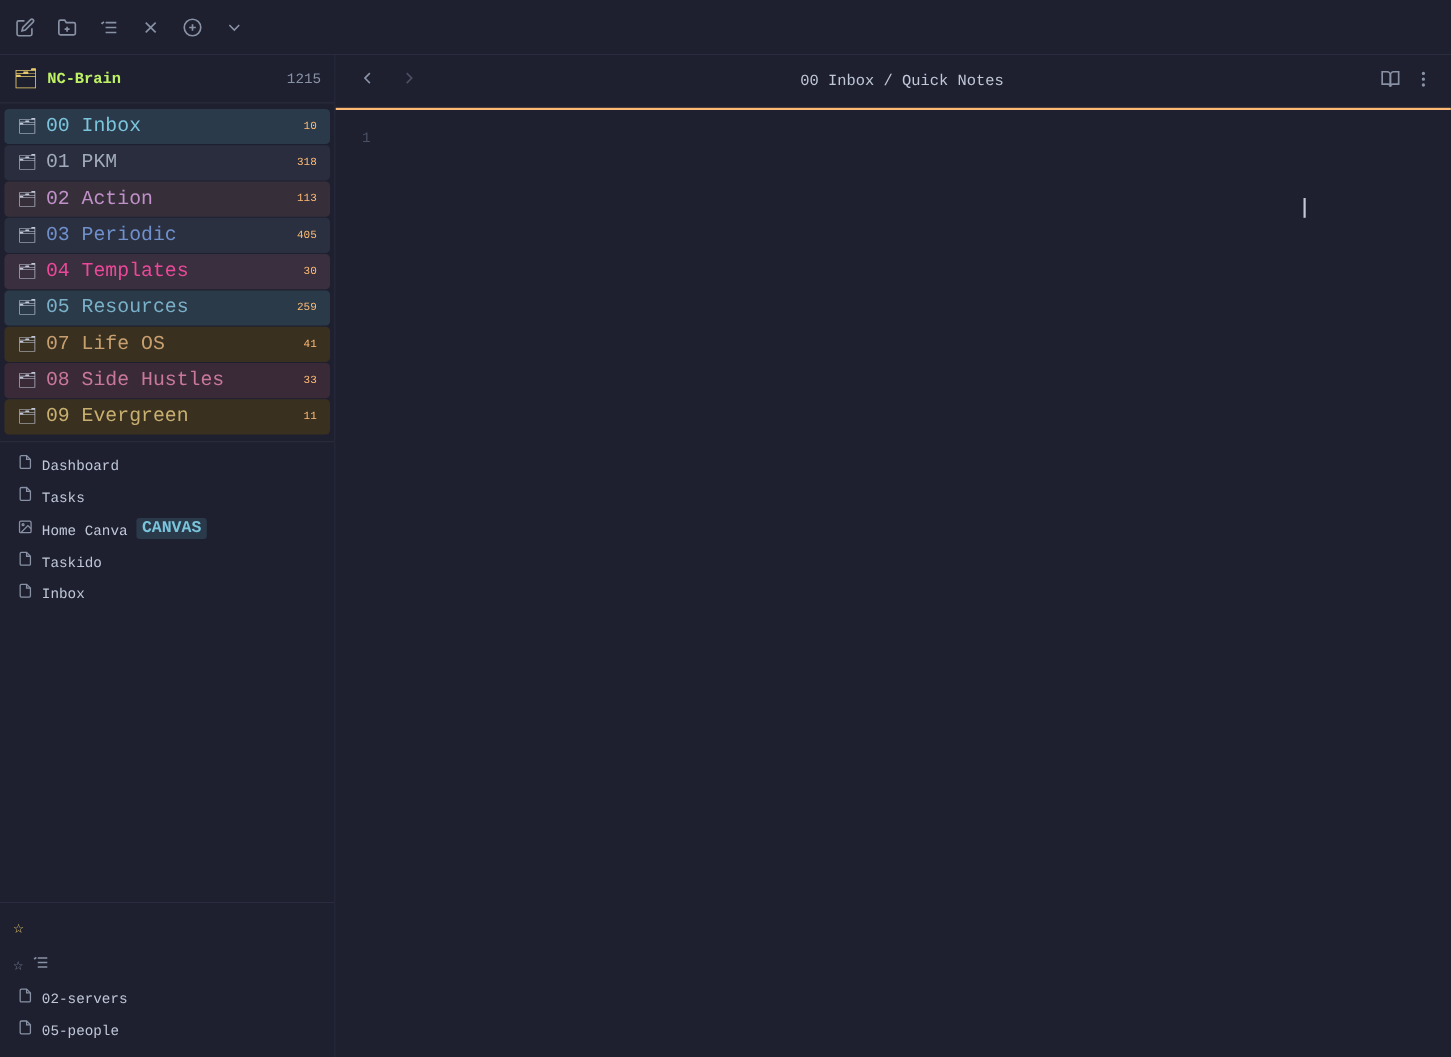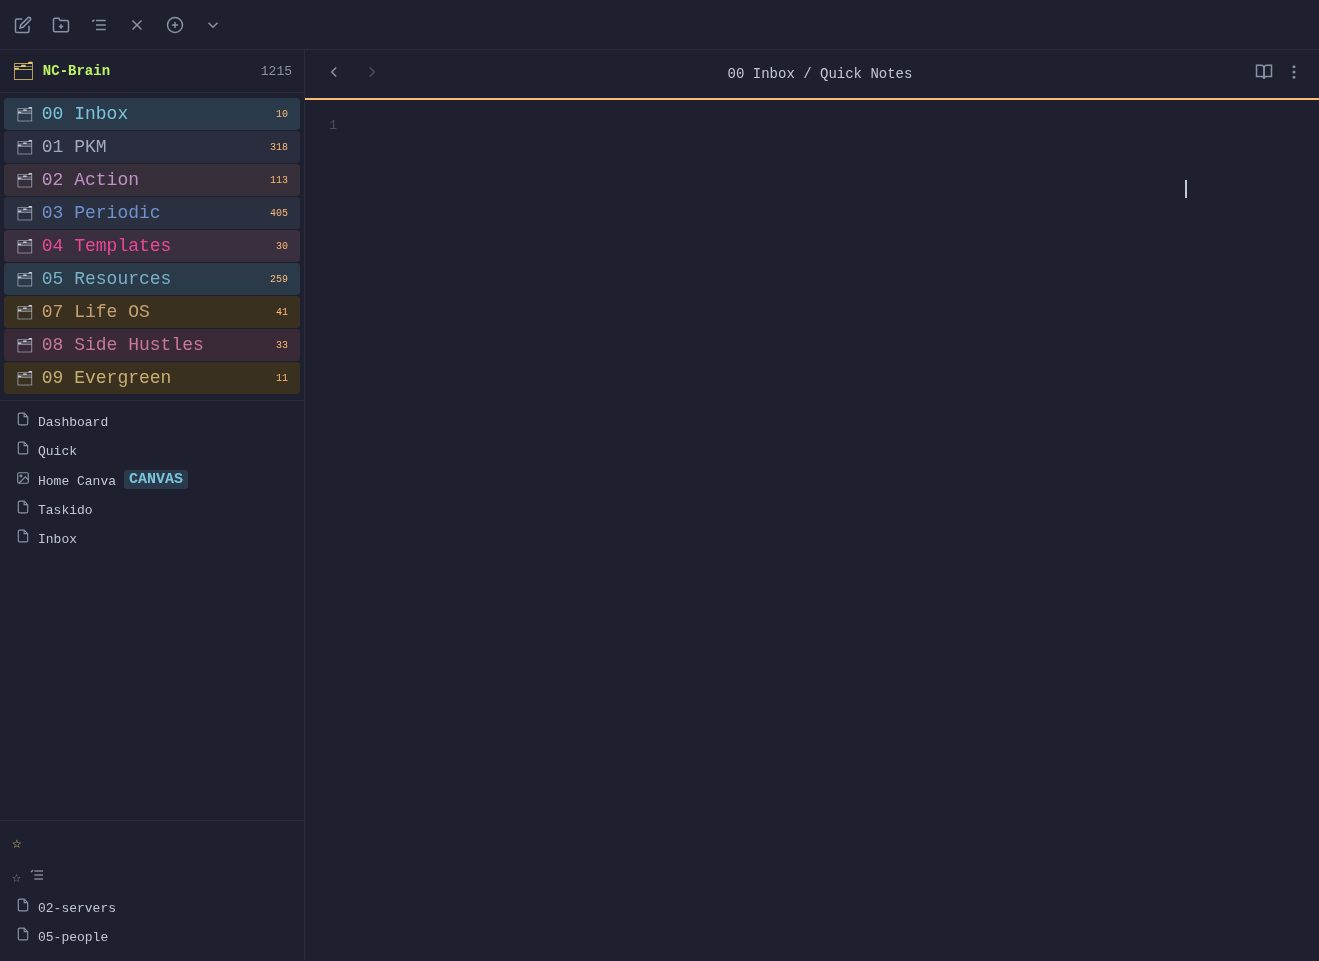--- a/index.html
+++ b/index.html
@@ -395,21 +395,21 @@
         <span class="file-name">Dashboard</span>
       </div>
 
       <div class="file-item">
         <span class="file-icon">
           <svg width="14" height="14" viewBox="0 0 24 24" fill="none" stroke="currentColor" stroke-width="2">
             <path d="M14 2H6a2 2 0 0 0-2 2v16a2 2 0 0 0 2 2h12a2 2 0 0 0 2-2V8z"></path>
             <polyline points="14 2 14 8 20 8"></polyline>
           </svg>
         </span>
-        <span class="file-name">Quick</span>
+        <span class="file-name">Tasks</span>
       </div>
 
       <div class="file-item">
         <span class="file-icon">
           <svg width="14" height="14" viewBox="0 0 24 24" fill="none" stroke="currentColor" stroke-width="2">
             <rect x="3" y="3" width="18" height="18" rx="2"></rect>
             <circle cx="8.5" cy="8.5" r="1.5"></circle>
             <polyline points="21 15 16 10 5 21"></polyline>
           </svg>
         </span>

